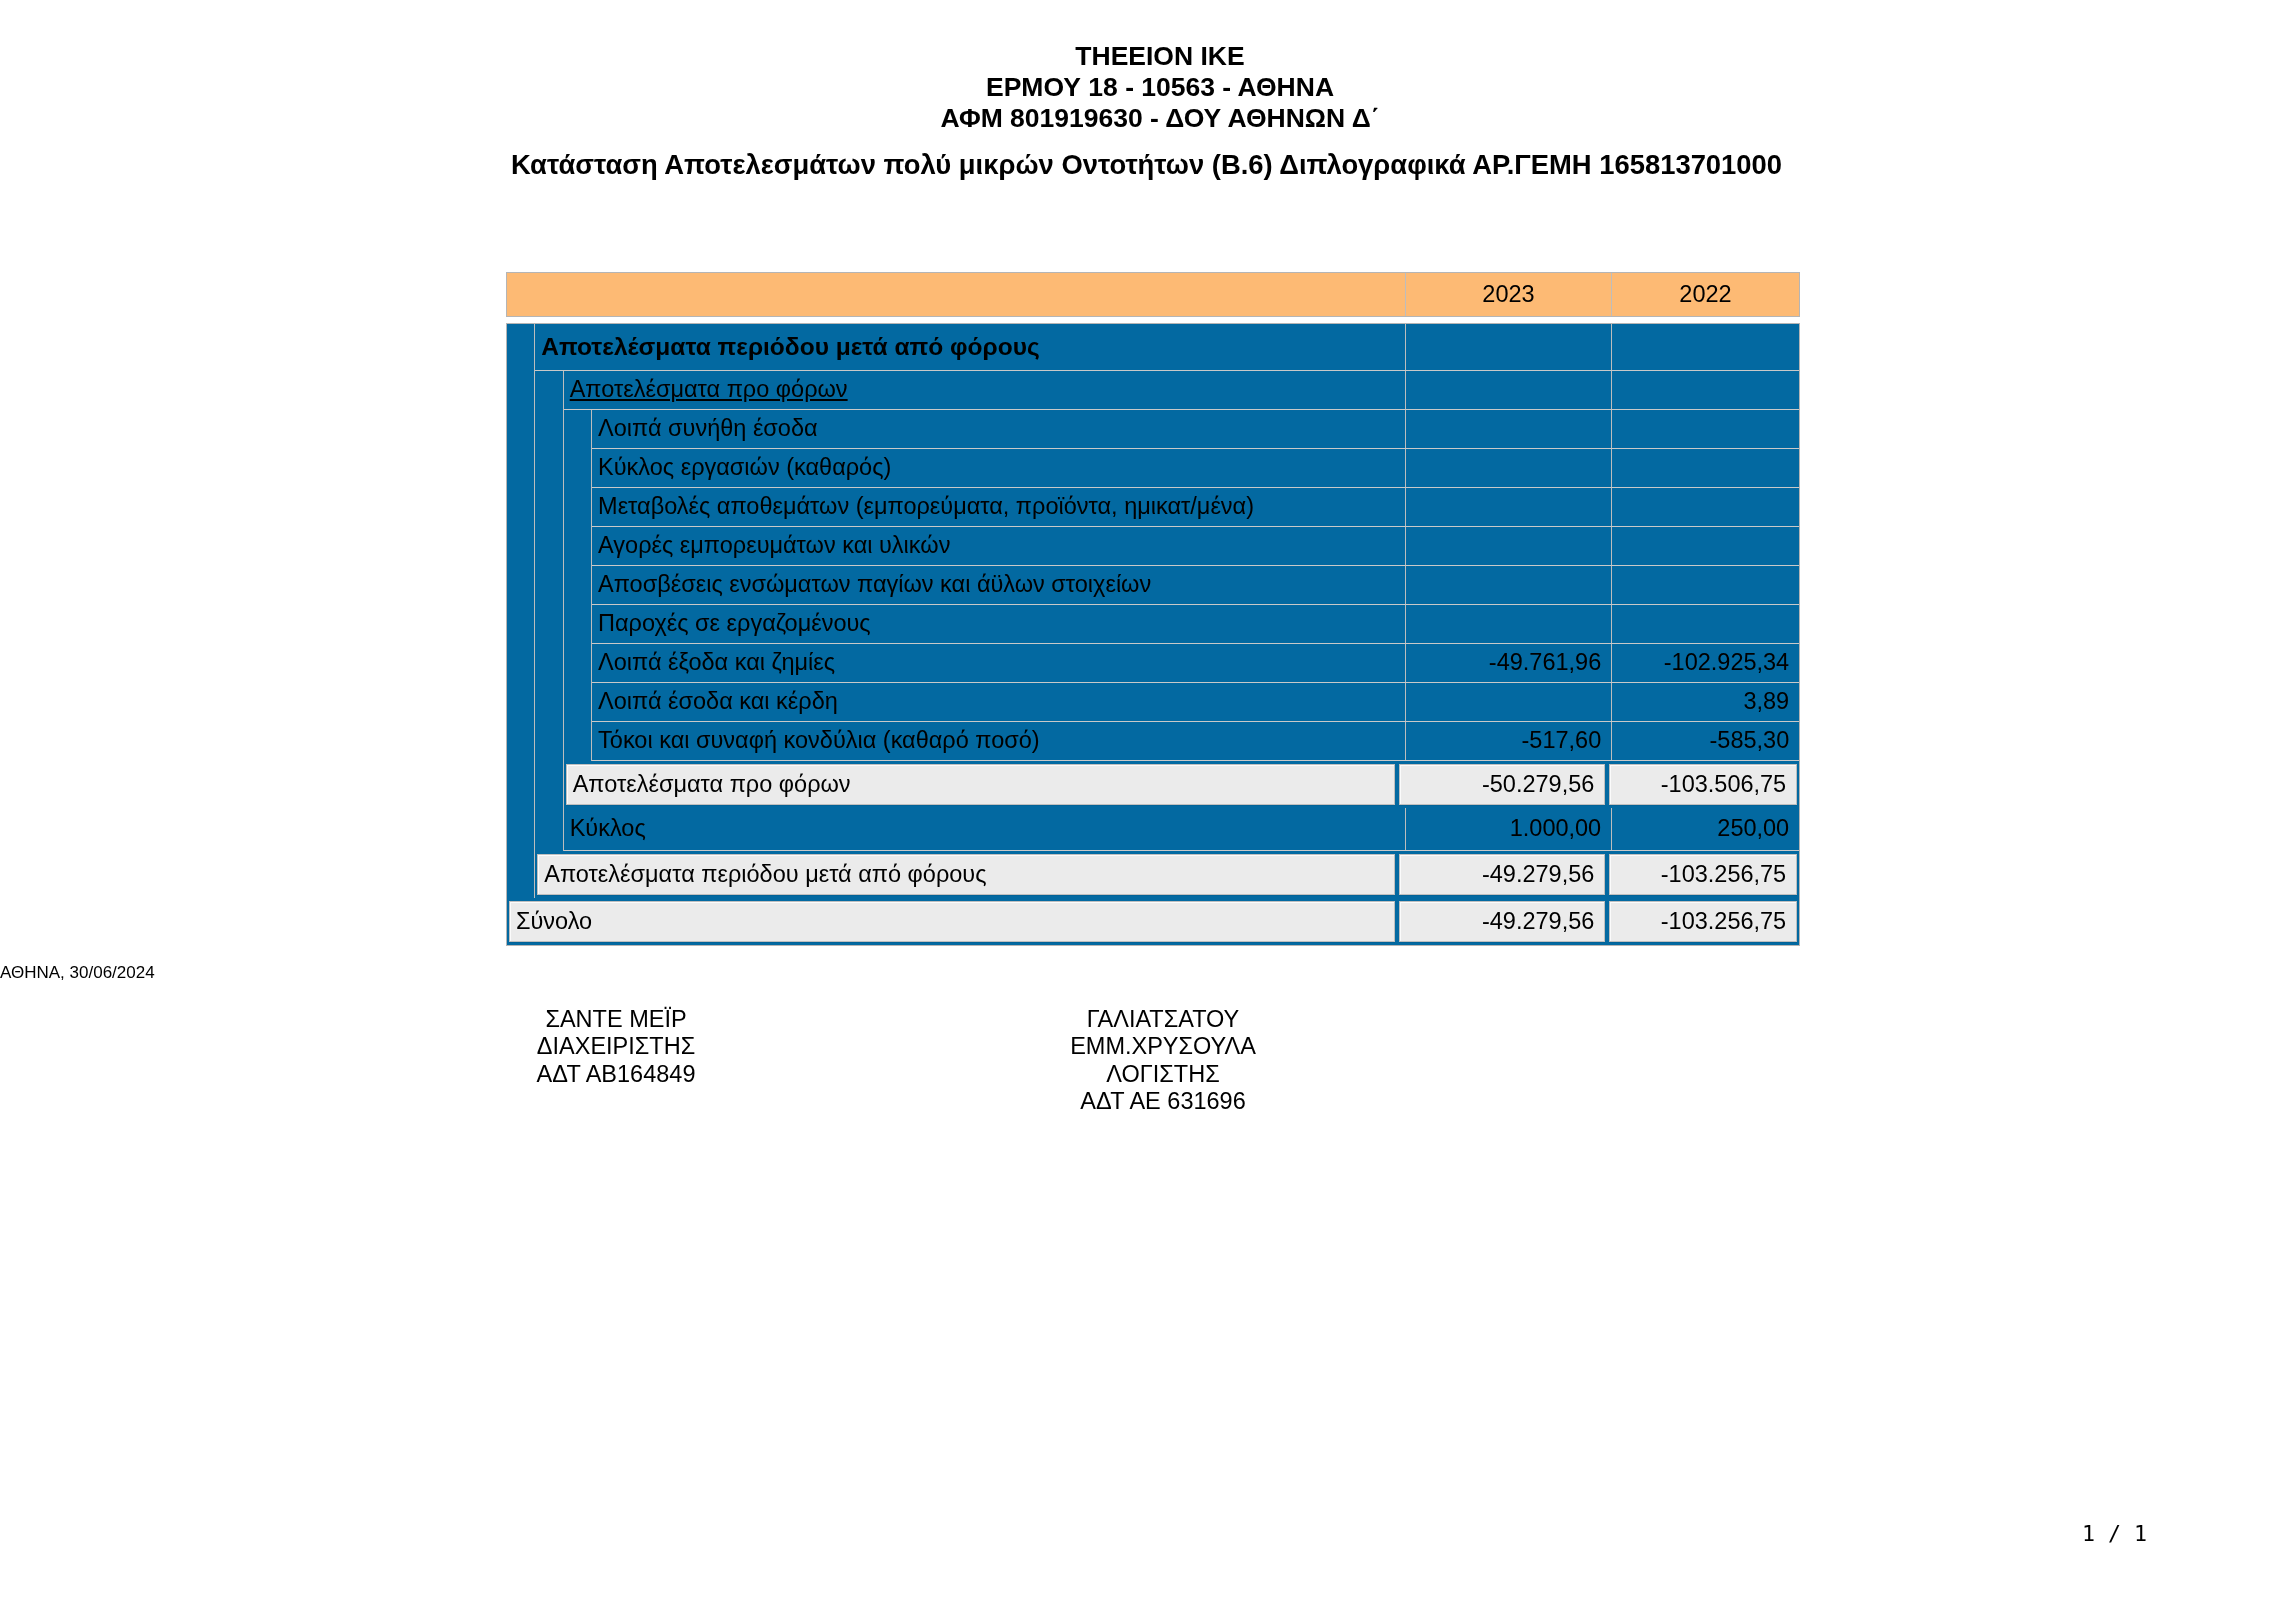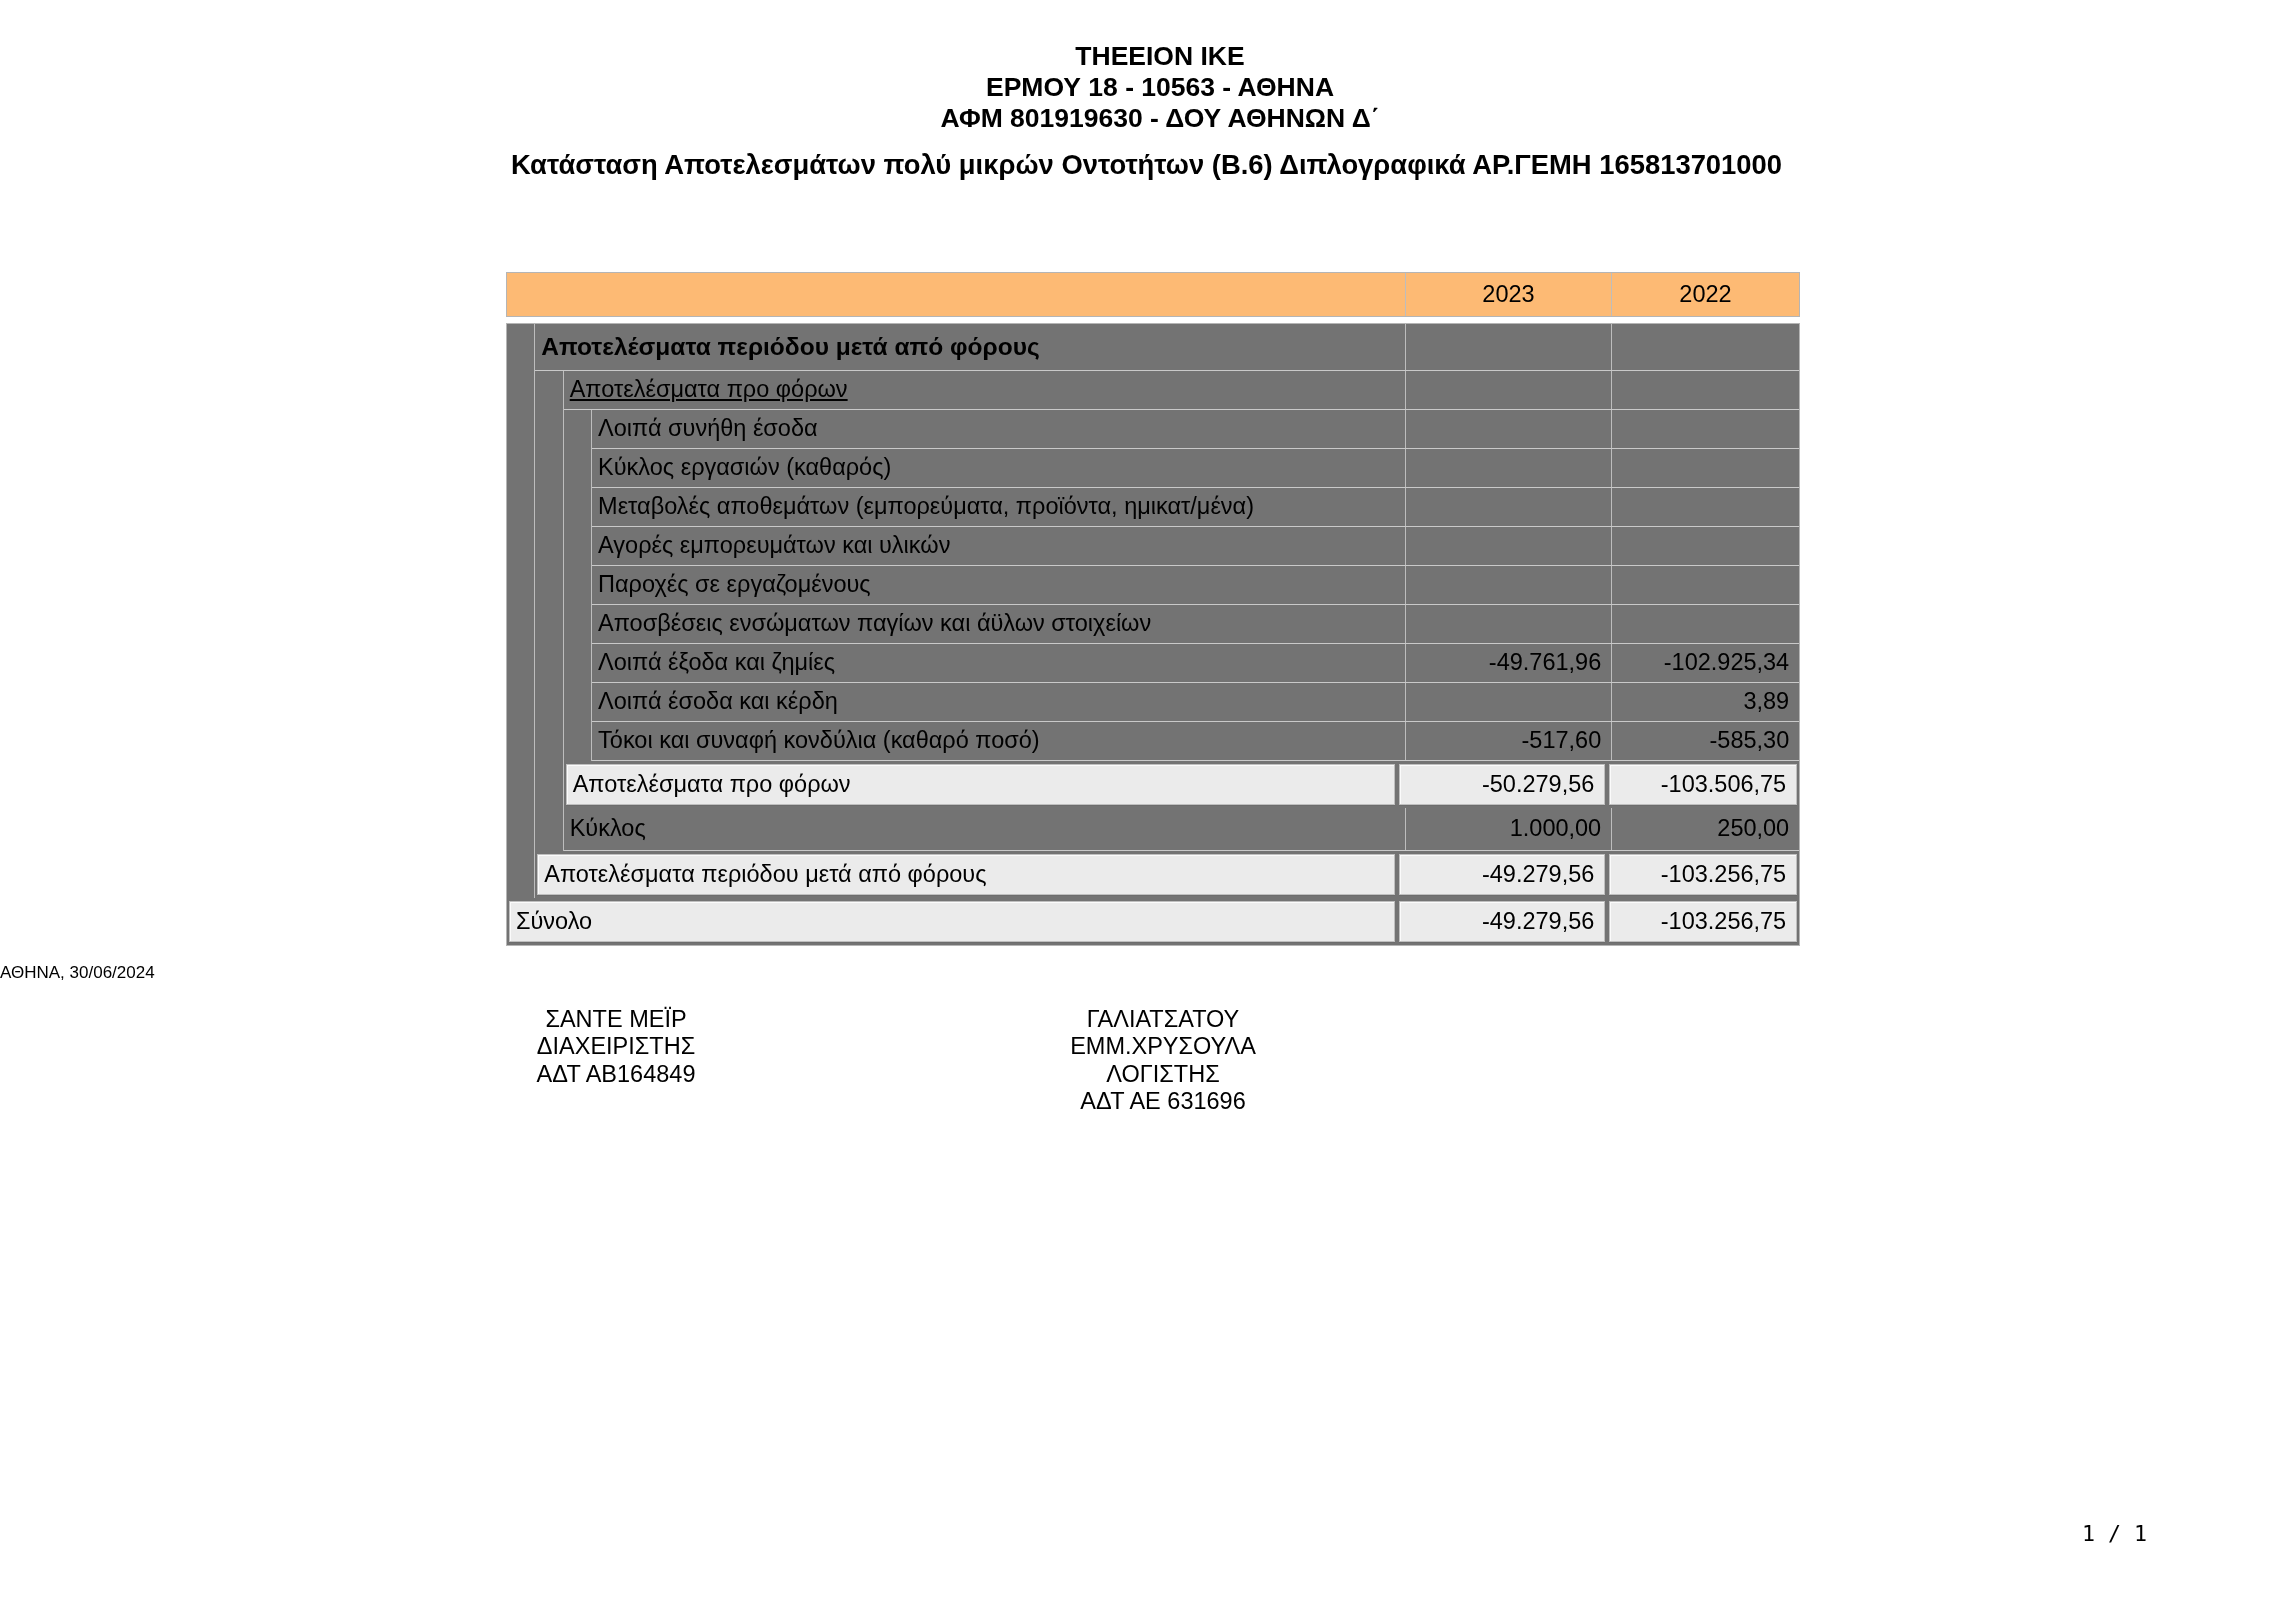--- a/index.html
+++ b/index.html
@@ -20,21 +20,21 @@
   .row { display:flex; align-items:stretch; }
   .lab { flex:1 1 auto; display:flex; align-items:center; padding:3.9px 7.8px 3.9px 5.9px; min-width:0; }
   .val { display:flex; align-items:center; justify-content:flex-end; padding:3.9px 9.8px 3.9px 3.9px;
          border-left:1px solid #bdbdbd; }
   .v23 { width:206px; }
   .v22 { width:188px; }
 
   .t-header { background:#fdba74; border:1px solid #b5b5b5; height:45px; }
   .t-header .val { justify-content:center; padding:3.9px; }
 
-  .outer { border:1px solid #b5b5b5; margin-top:5.9px; background:#737373; }
+  .outer { border:1px solid #b5b5b5; margin-top:5.9px; background:#0369a1; }
   .grp { margin-left:27.4px; border-left:1px solid #bdbdbd; }
 
   .r-plain { border-bottom:1px solid #c9c9c9; min-height:39px; }
   .r-bold  { border-bottom:1px solid #c9c9c9; min-height:47px; font-weight:bold; font-size:24.5px; }
   .r-und   { border-bottom:1px solid #c9c9c9; min-height:39px; }
   .r-und .lab span { text-decoration:underline; }
   .r-tax   { border-bottom:1px solid #c9c9c9; min-height:43px; }
 
   .r-sum { padding:2.9px 2px; gap:3.9px; min-height:47px; }
   .r-sum .lab, .r-sum .val {
@@ -104,26 +104,26 @@
             <div class="lab">Μεταβολές αποθεμάτων (εμπορεύματα, προϊόντα, ημικατ/μένα)</div>
             <div class="val v23"></div>
             <div class="val v22"></div>
           </div>
           <div class="row r-plain">
             <div class="lab">Αγορές εμπορευμάτων και υλικών</div>
             <div class="val v23"></div>
             <div class="val v22"></div>
           </div>
           <div class="row r-plain">
-            <div class="lab">Παροχές σε εργαζομένους</div>
+            <div class="lab">Αποσβέσεις ενσώματων παγίων και άϋλων στοιχείων</div>
             <div class="val v23"></div>
             <div class="val v22"></div>
           </div>
           <div class="row r-plain">
-            <div class="lab">Αποσβέσεις ενσώματων παγίων και άϋλων στοιχείων</div>
+            <div class="lab">Παροχές σε εργαζομένους</div>
             <div class="val v23"></div>
             <div class="val v22"></div>
           </div>
           <div class="row r-plain">
             <div class="lab">Λοιπά έξοδα και ζημίες</div>
             <div class="val v23">-49.761,96</div>
             <div class="val v22">-102.925,34</div>
           </div>
           <div class="row r-plain">
             <div class="lab">Λοιπά έσοδα και κέρδη</div>

